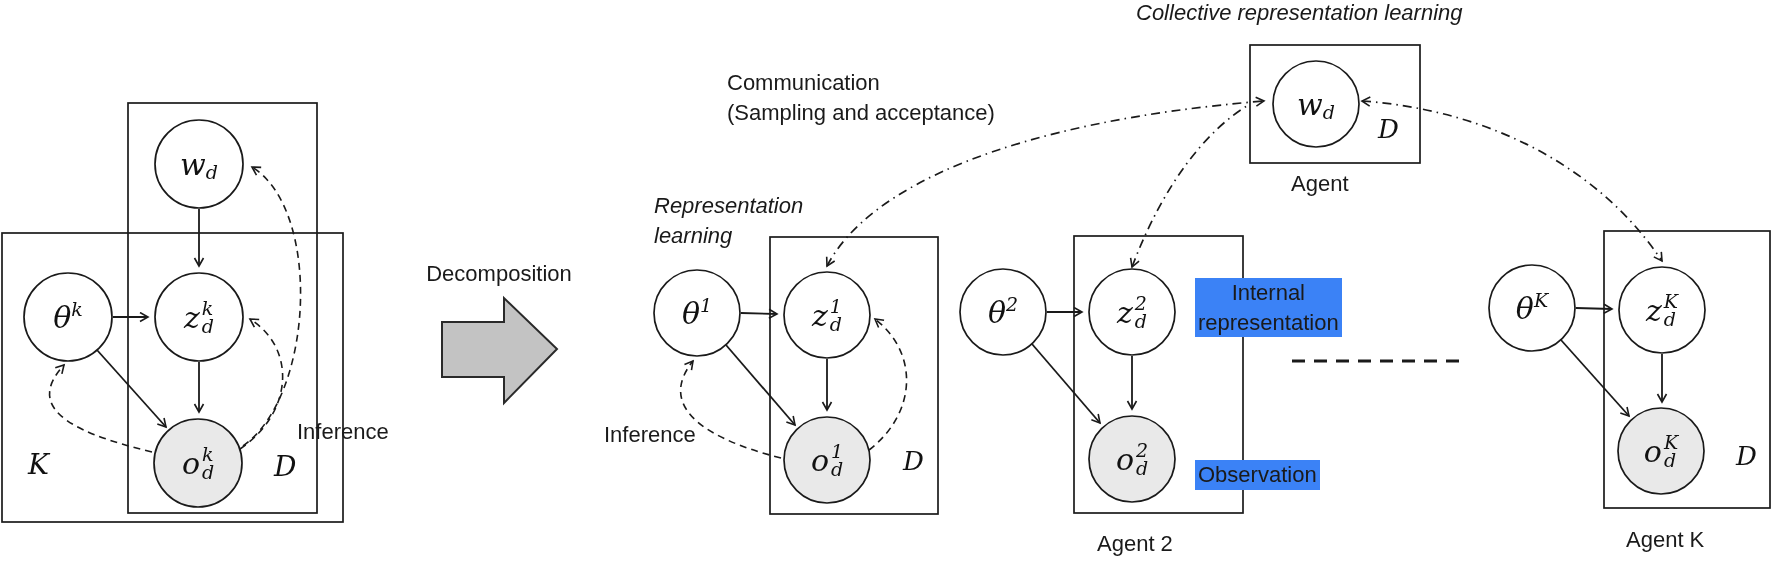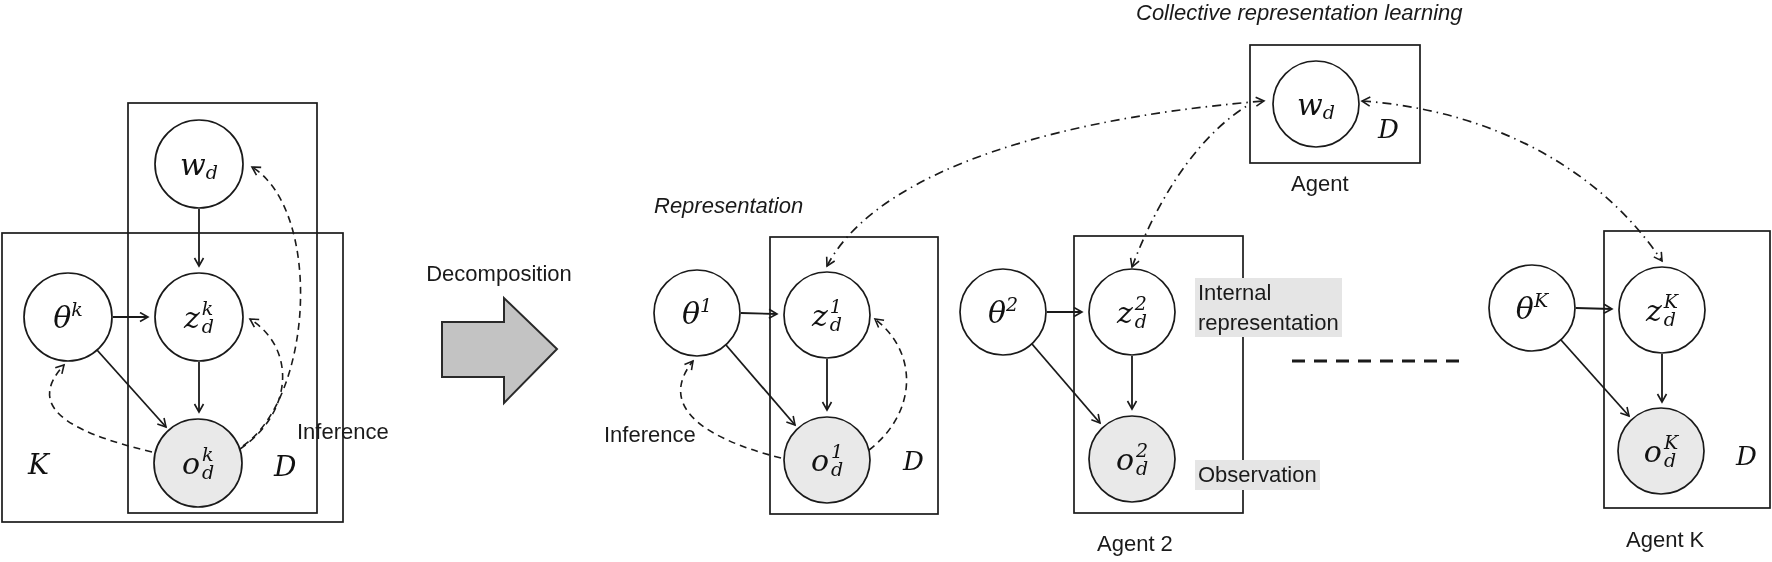--- a/index.html
+++ b/index.html
@@ -2,21 +2,21 @@
 <html><head>
 <meta charset="utf-8">
 <style>
   html,body{margin:0;padding:0;background:#ffffff;}
   #canvas{position:relative;width:1772px;height:562px;background:#fff;overflow:hidden;
           font-family:"Liberation Sans",sans-serif;}
   #shapes{position:absolute;left:0;top:0;}
   .lbl{position:absolute;font:22px "Liberation Sans",sans-serif;color:#1a1a1a;white-space:nowrap;line-height:1.35;}
   .it{font-style:italic;}
   .ctr{text-align:center;}
-  .whitebg{background:#e5e5e5;padding:0 3px;}
+  .whitebg{background:#3b82f6;padding:0 3px;text-align:center;}
   .plate-lbl{position:absolute;font:italic 28px "DejaVu Serif",serif;color:#111;white-space:nowrap;}
   .plate-lbl.sm{font-size:26px;}
   .mnode{position:absolute;display:flex;align-items:center;transform:translate(-50%,-50%);
          font:italic 30px "DejaVu Serif",serif;color:#111;white-space:nowrap;}
   .msub{font-size:19px;margin-top:16px;}
   .msup{font-size:19px;margin-bottom:16px;}
   .mstk{display:inline-flex;flex-direction:column;font-size:19px;line-height:18px;margin-left:2px;}
 </style>
 </head>
 <body>
@@ -128,25 +128,30 @@
         <span>d</span>
       </span>
   </div>
 
   <div class="plate-lbl" style="left:28px;top:448px;">K</div>
   <div class="plate-lbl" style="left:274px;top:450px;">D</div>
   <div class="lbl" style="left:297px;top:417px;">Inference</div>
 
   <div class="lbl ctr" style="left:404px;top:259px;width:190px;">Decomposition</div>
 
+  <div class="lbl" style="left:727px;top:68px;">
+    <span style="display:block;">Communication</span>
+    <span style="display:block;">(Sampling and acceptance)</span>
+  </div>
 
   <div class="lbl it" style="left:1136px;top:-2px;">Collective representation learning</div>
 
   <div class="lbl it" style="left:654px;top:191px;">
     <span style="display:block;">Representation</span>
+    <span style="display:block;">learning</span>
   </div>
 
   <div class="mnode" style="left:697px;top:313px;">
     <span>θ</span>
       <span class="msup">1</span>
   </div>
   <div class="mnode" style="left:827px;top:315px;">
     <span>z</span>
       <span class="mstk">
         <span>1</span>

